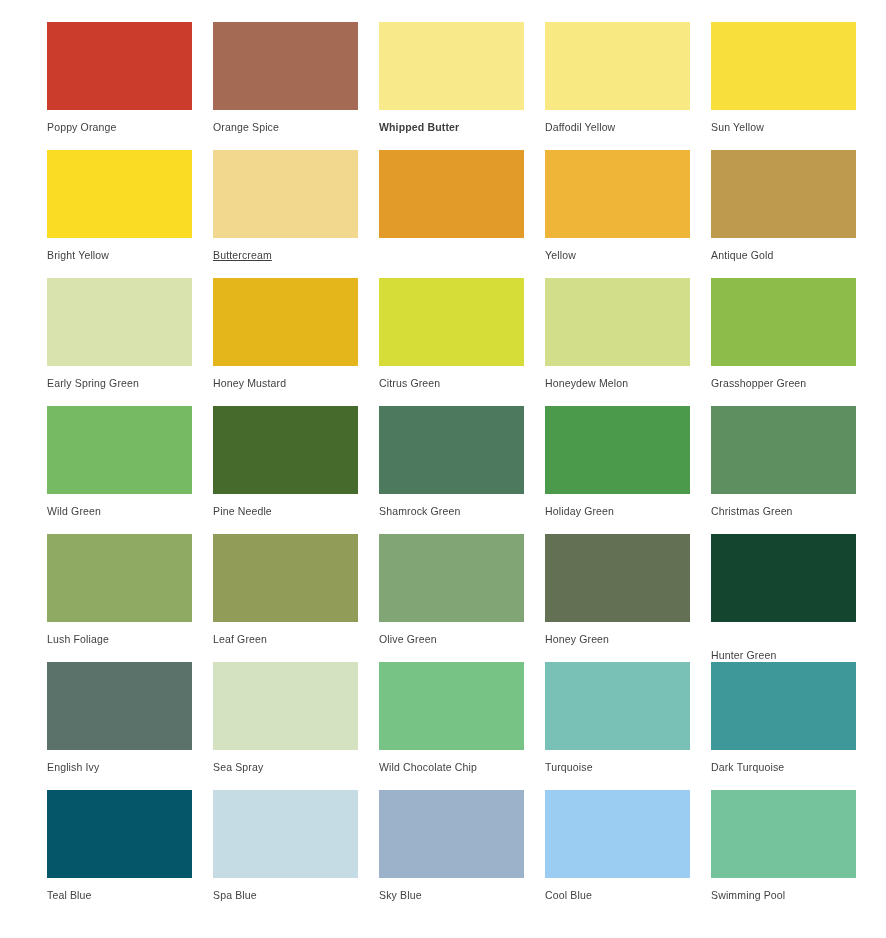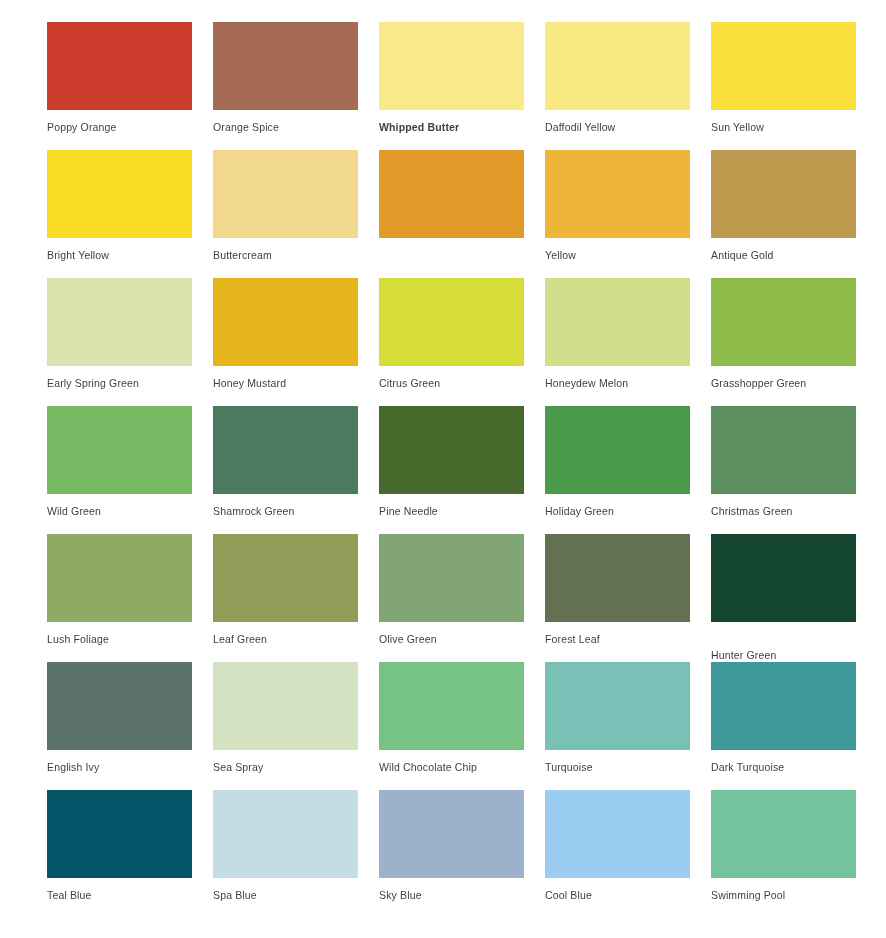--- a/index.html
+++ b/index.html
@@ -78,21 +78,21 @@
     <div class="swatch-cell">
       <div class="swatch-chip" style="background-color: rgb(249, 223, 60);"></div>
       <span class="swatch-label" style="color: rgb(63, 63, 66);">Sun Yellow</span>
     </div>
     <div class="swatch-cell">
       <div class="swatch-chip" style="background-color: rgb(250, 220, 36);"></div>
       <span class="swatch-label" style="color: rgb(63, 63, 66);">Bright Yellow</span>
     </div>
     <div class="swatch-cell">
       <div class="swatch-chip" style="background-color: rgb(242, 215, 143);"></div>
-      <span class="swatch-label" style="color: rgb(63, 63, 66);">Buttercream</span>
+      <span class="swatch-label" style="color: rgb(63, 63, 66); text-decoration: underline;">Buttercream</span>
     </div>
     <div class="swatch-cell">
       <div class="swatch-chip" style="background-color: rgb(226, 154, 41);"></div>
       <span class="swatch-label" style="color: rgb(63, 63, 66); margin-top: 44px;">Goldenrod</span>
     </div>
     <div class="swatch-cell">
       <div class="swatch-chip" style="background-color: rgb(238, 181, 57);"></div>
       <span class="swatch-label" style="color: rgb(63, 63, 66);">Yellow</span>
     </div>
     <div class="swatch-cell">
@@ -117,28 +117,28 @@
     </div>
     <div class="swatch-cell">
       <div class="swatch-chip" style="background-color: rgb(142, 188, 75);"></div>
       <span class="swatch-label" style="color: rgb(63, 63, 66);">Grasshopper Green</span>
     </div>
     <div class="swatch-cell">
       <div class="swatch-chip" style="background-color: rgb(118, 187, 99);"></div>
       <span class="swatch-label" style="color: rgb(63, 63, 66);">Wild Green</span>
     </div>
     <div class="swatch-cell">
+      <div class="swatch-chip" style="background-color: rgb(69, 106, 44);"></div>
+      <span class="swatch-label" style="color: rgb(63, 63, 66);">Pine Needle</span>
+    </div>
+    <div class="swatch-cell">
       <div class="swatch-chip" style="background-color: rgb(77, 122, 95);"></div>
       <span class="swatch-label" style="color: rgb(63, 63, 66);">Shamrock Green</span>
     </div>
     <div class="swatch-cell">
-      <div class="swatch-chip" style="background-color: rgb(69, 106, 44);"></div>
-      <span class="swatch-label" style="color: rgb(63, 63, 66);">Pine Needle</span>
-    </div>
-    <div class="swatch-cell">
       <div class="swatch-chip" style="background-color: rgb(75, 154, 76);"></div>
       <span class="swatch-label" style="color: rgb(63, 63, 66);">Holiday Green</span>
     </div>
     <div class="swatch-cell">
       <div class="swatch-chip" style="background-color: rgb(93, 143, 96);"></div>
       <span class="swatch-label" style="color: rgb(63, 63, 66);">Christmas Green</span>
     </div>
     <div class="swatch-cell">
       <div class="swatch-chip" style="background-color: rgb(143, 171, 99);"></div>
       <span class="swatch-label" style="color: rgb(63, 63, 66);">Lush Foliage</span>
@@ -146,21 +146,21 @@
     <div class="swatch-cell">
       <div class="swatch-chip" style="background-color: rgb(146, 156, 89);"></div>
       <span class="swatch-label" style="color: rgb(63, 63, 66);">Leaf Green</span>
     </div>
     <div class="swatch-cell">
       <div class="swatch-chip" style="background-color: rgb(129, 165, 117);"></div>
       <span class="swatch-label" style="color: rgb(63, 63, 66);">Olive Green</span>
     </div>
     <div class="swatch-cell">
       <div class="swatch-chip" style="background-color: rgb(99, 112, 84);"></div>
-      <span class="swatch-label" style="color: rgb(63, 63, 66);">Forest Leaf</span>
+      <span class="swatch-label" style="color: rgb(63, 63, 66);">Honey Green</span>
     </div>
     <div class="swatch-cell">
       <div class="swatch-chip" style="background-color: rgb(19, 69, 47);"></div>
       <span class="swatch-label" style="color: rgb(63, 63, 66); margin-top: 27px;">Hunter Green</span>
     </div>
     <div class="swatch-cell">
       <div class="swatch-chip" style="background-color: rgb(90, 114, 105);"></div>
       <span class="swatch-label" style="color: rgb(63, 63, 66);">English Ivy</span>
     </div>
     <div class="swatch-cell">

